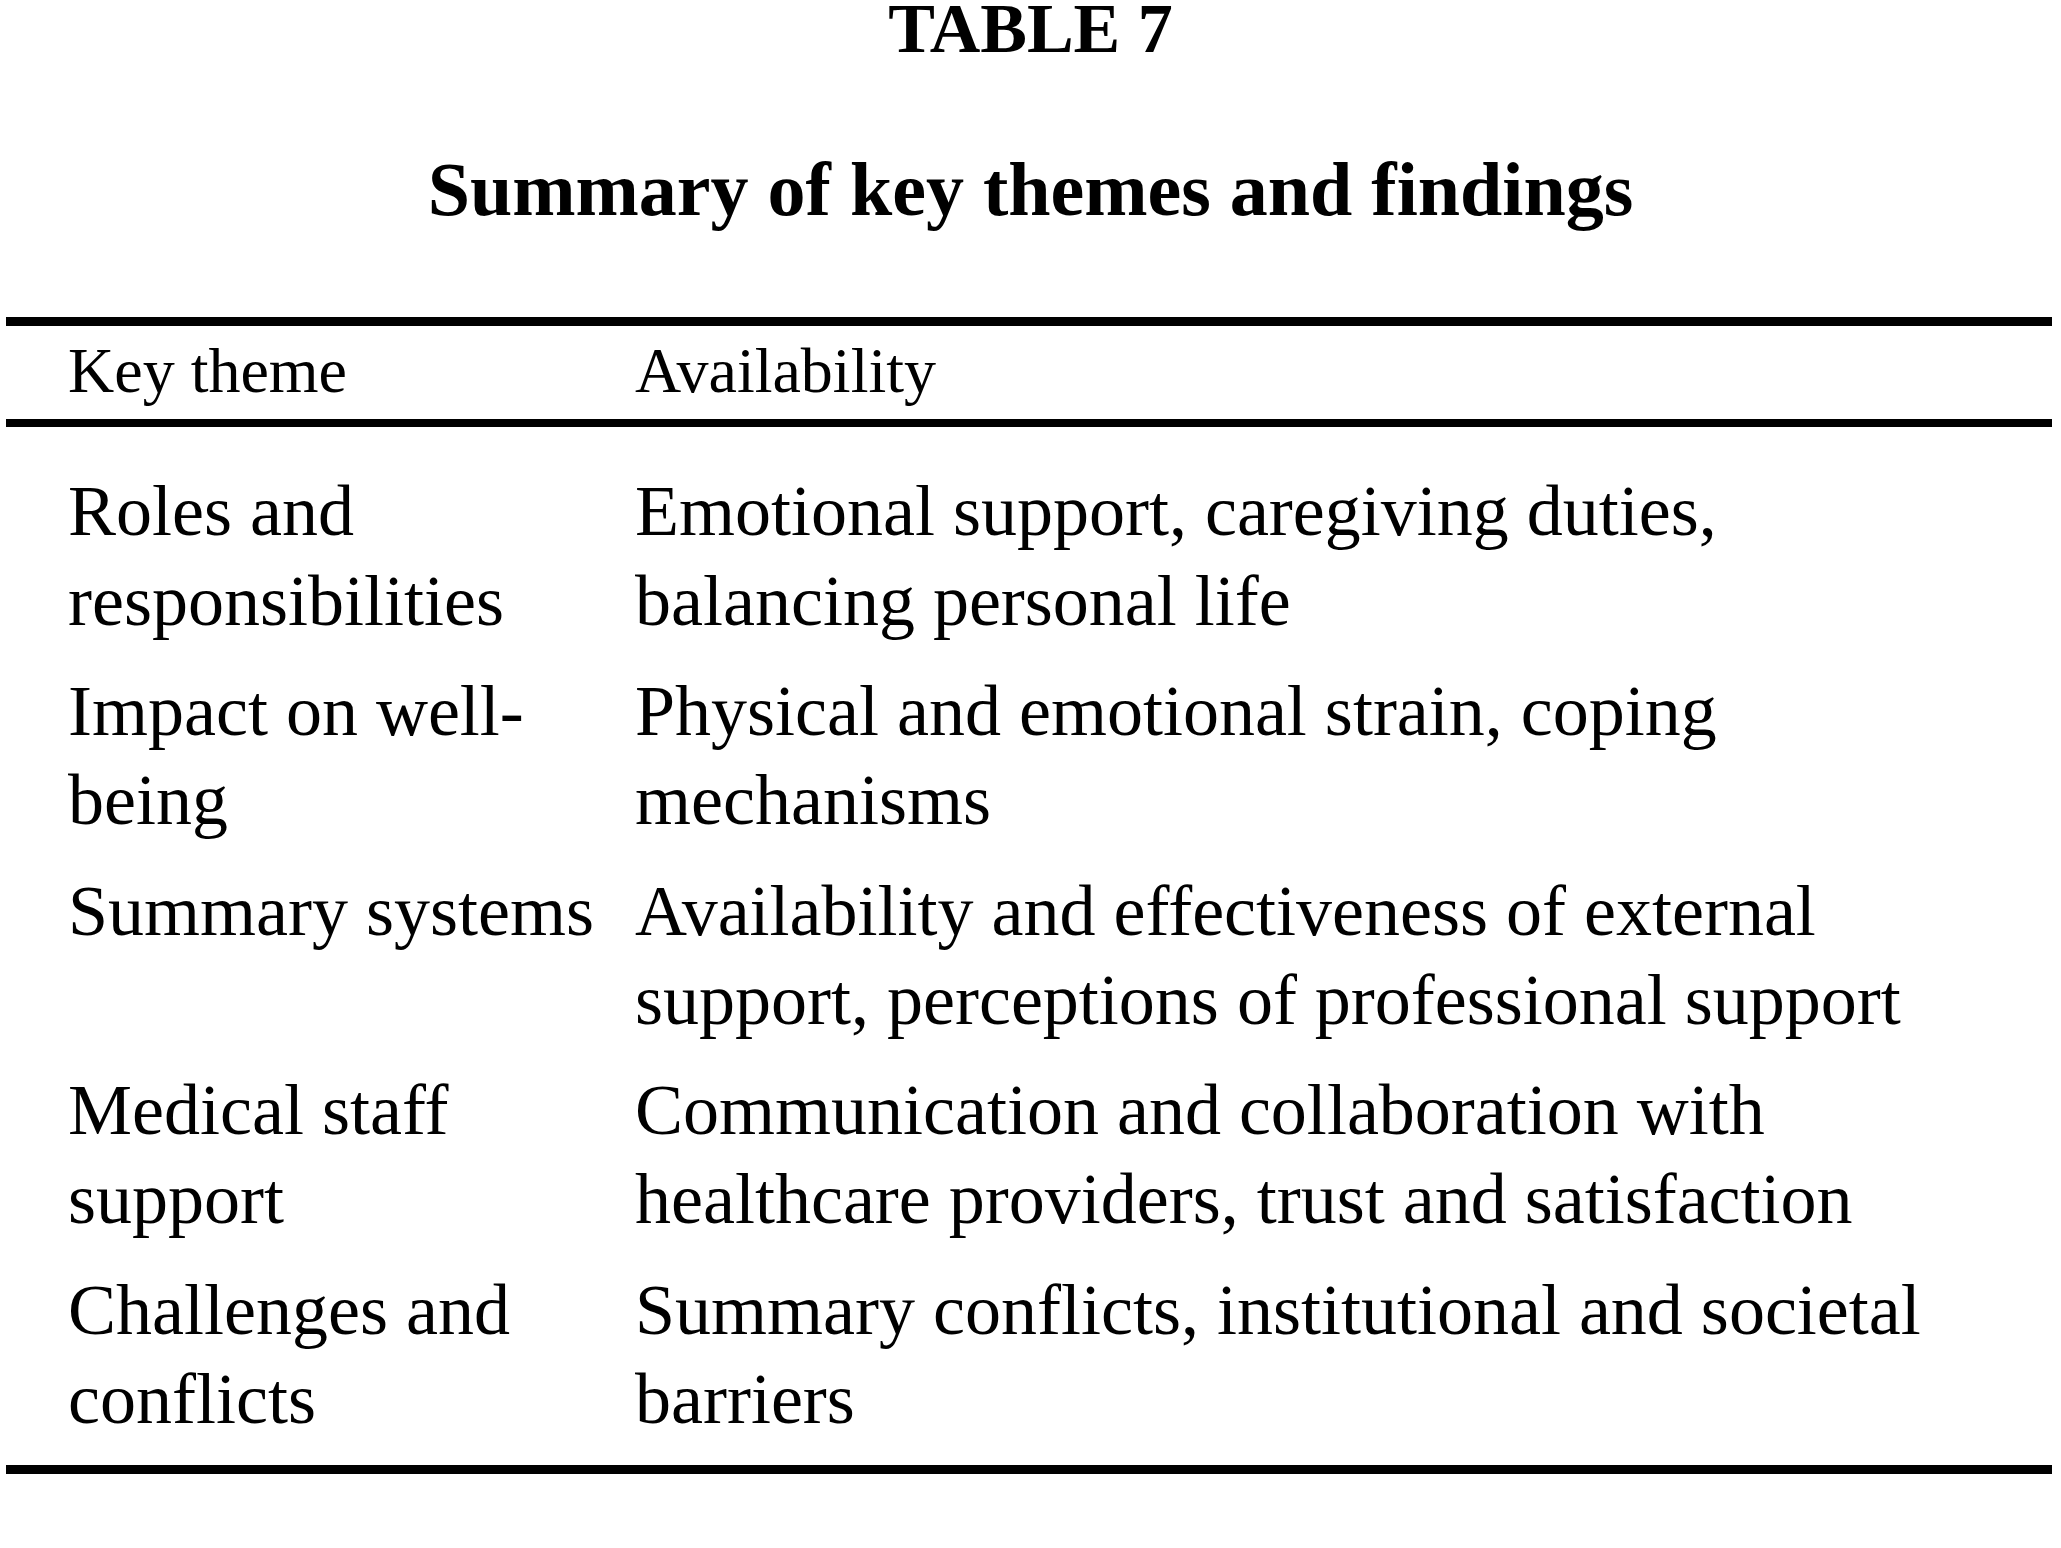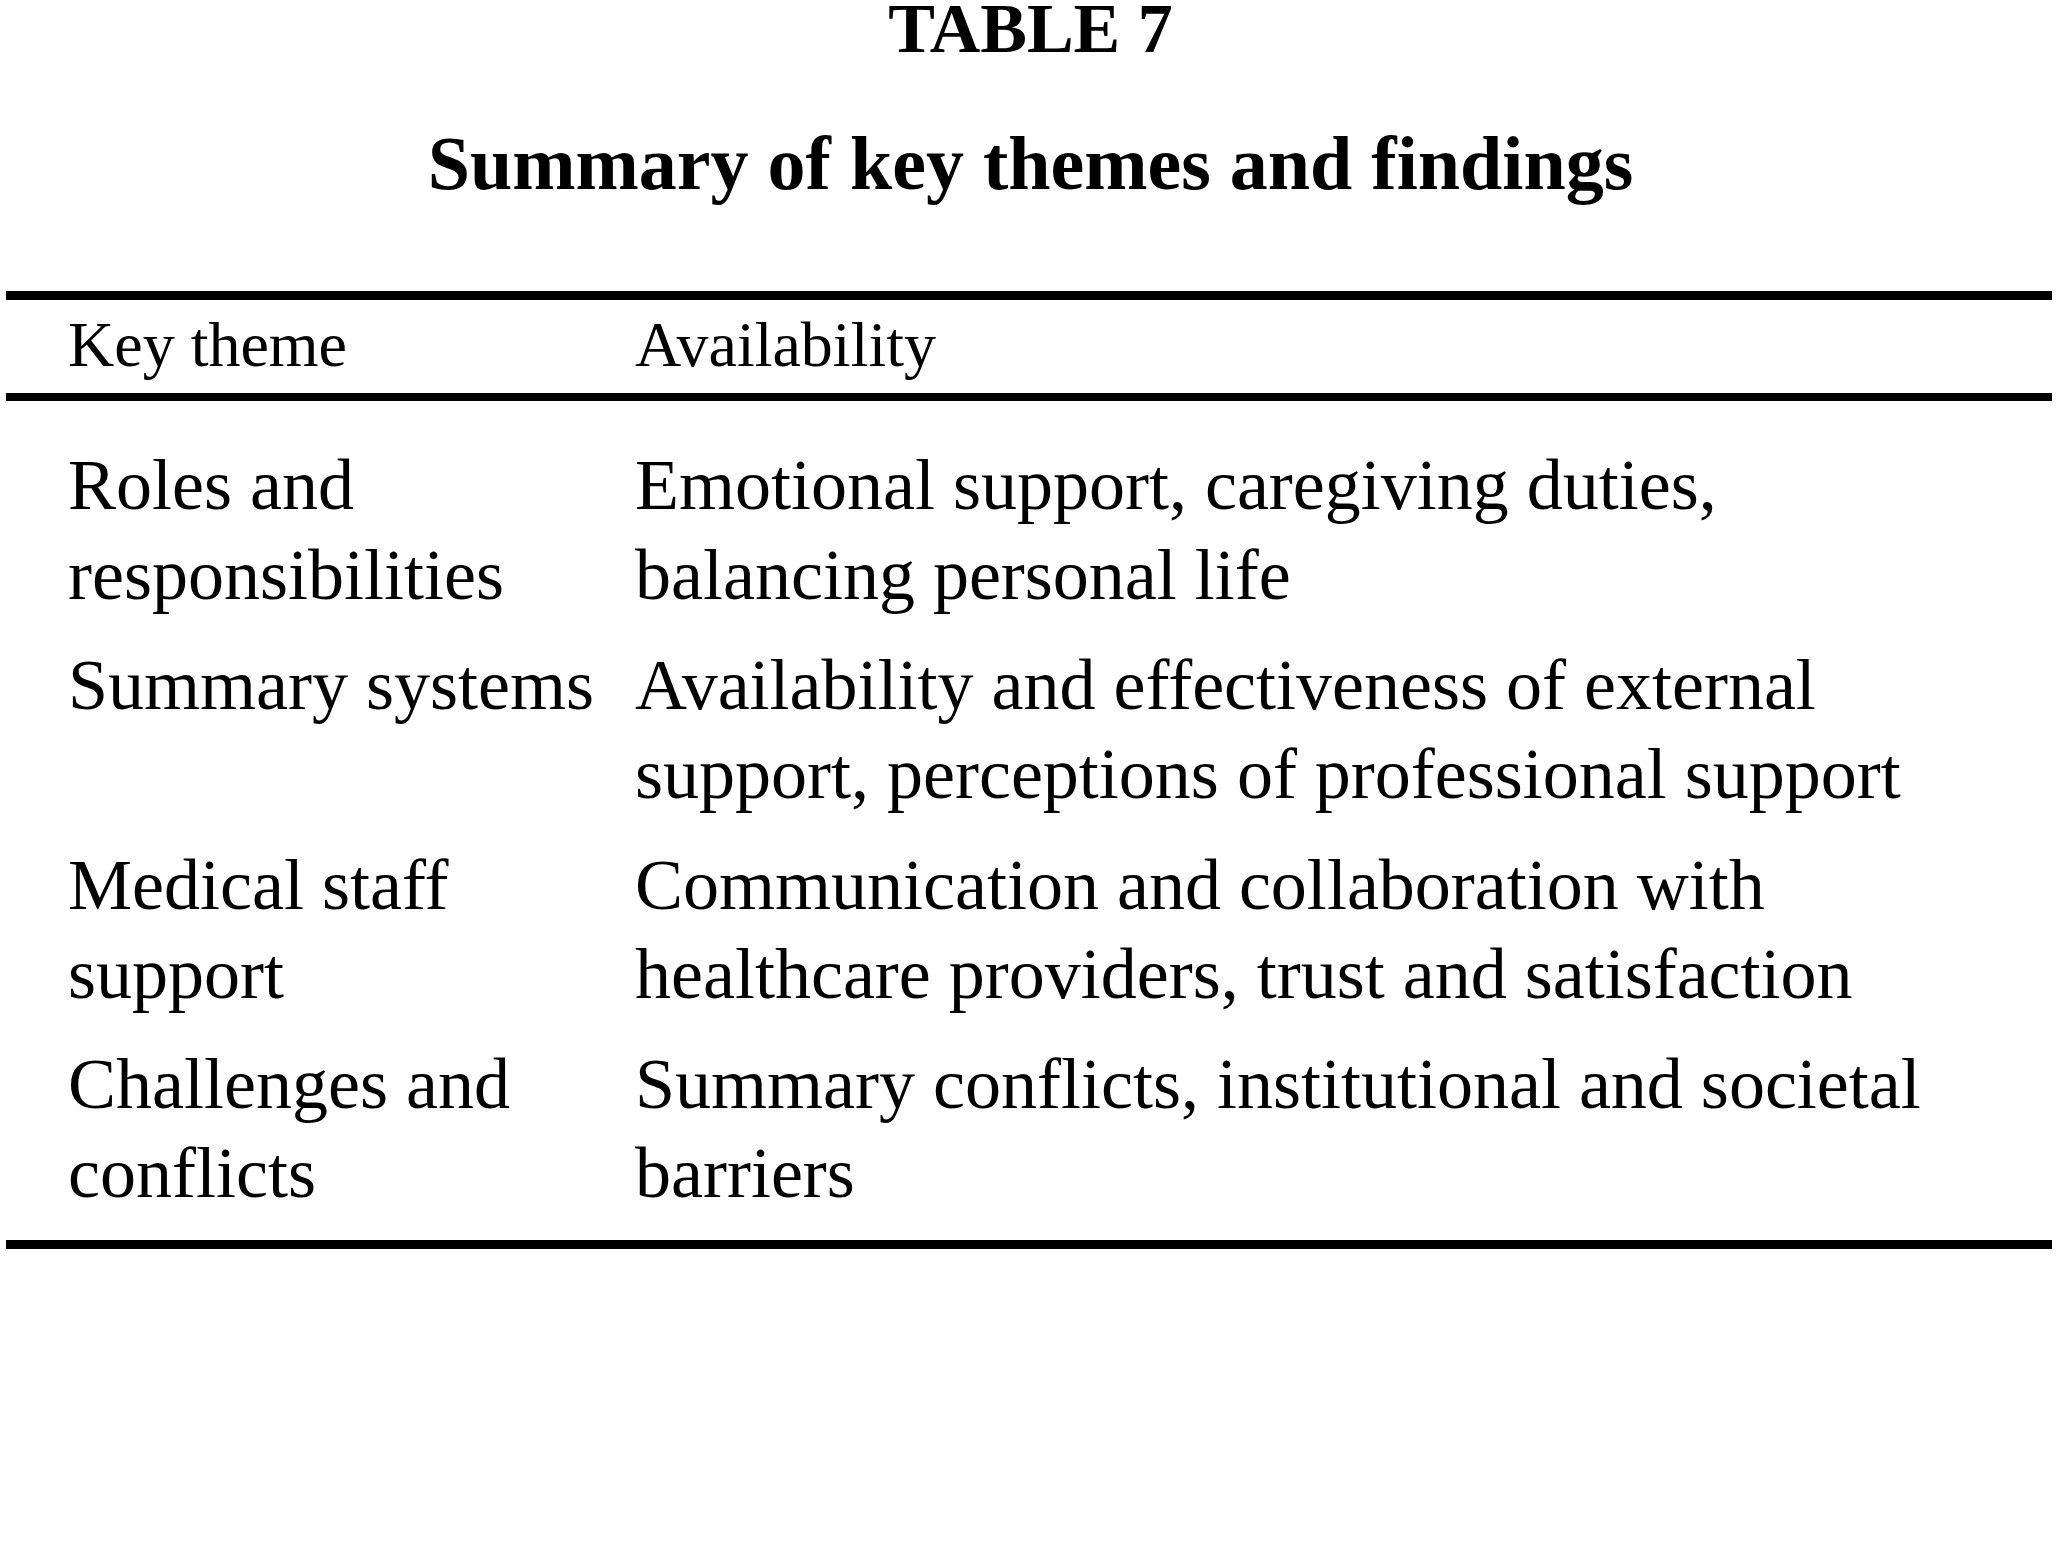--- a/index.html
+++ b/index.html
@@ -15,21 +15,21 @@
     font-family: "Liberation Serif", "DejaVu Serif", serif;
   }
   .table-label {
     margin-top: -11px;
     text-align: center;
     font-size: 70px;
     font-weight: bold;
     line-height: 1.15;
   }
   .table-title {
-    margin-top: 48px;
+    margin-top: 74px;
     text-align: center;
     font-size: 76px;
     font-weight: bold;
     line-height: 1.2;
   }
   table.themes-table {
     margin: 82px 9px 0 6px;
     width: calc(100% - 15px);
     border-collapse: collapse;
     border-top: 9px solid #000000;
@@ -81,20 +81,26 @@
       </tr>
     </thead>
     <tbody>
       <tr>
         <td>Roles and
 responsibilities</td>
         <td>Emotional support, caregiving duties,
 balancing personal life</td>
       </tr>
       <tr>
+        <td>Impact on well-
+being</td>
+        <td>Physical and emotional strain, coping
+mechanisms</td>
+      </tr>
+      <tr>
         <td>Summary systems</td>
         <td>Availability and effectiveness of external
 support, perceptions of professional support</td>
       </tr>
       <tr>
         <td>Medical staff
 support</td>
         <td>Communication and collaboration with
 healthcare providers, trust and satisfaction</td>
       </tr>

